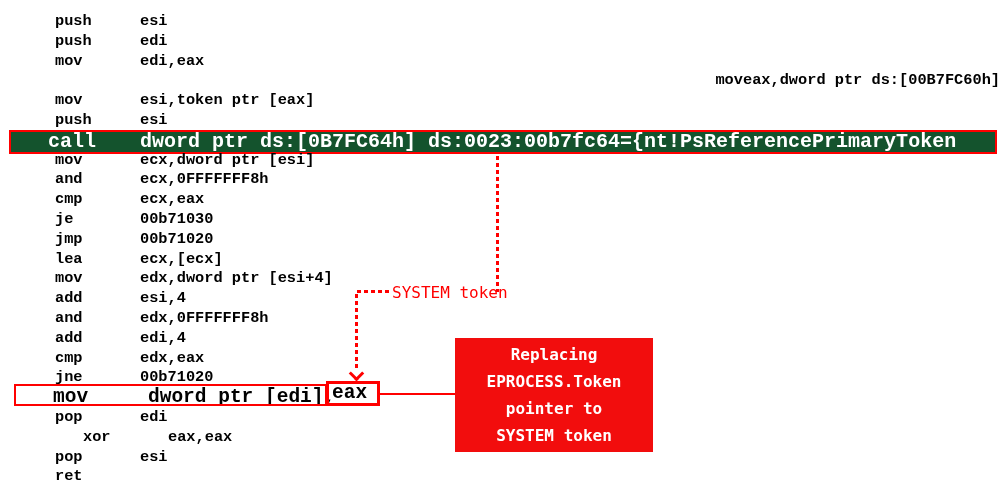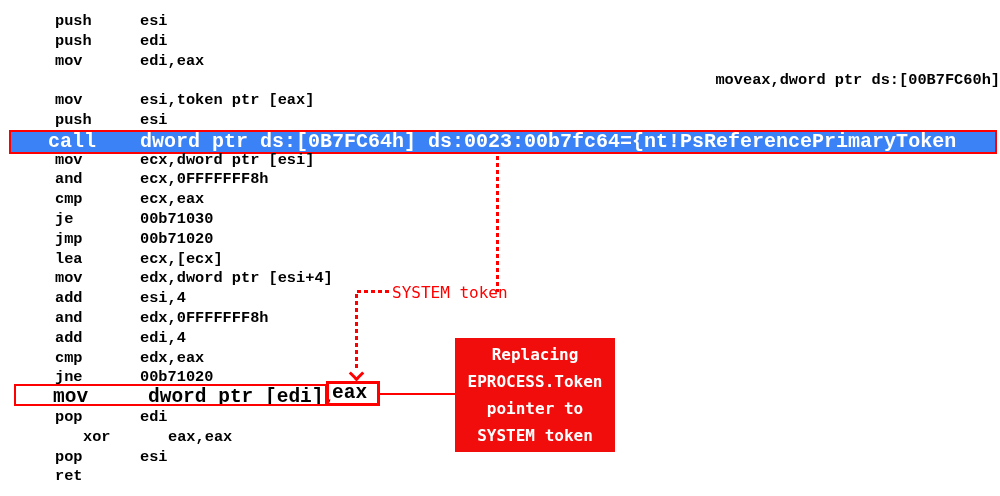--- a/index.html
+++ b/index.html
@@ -13,21 +13,21 @@
   .line {
     position:absolute; left:0; width:1000px; height:19.8px;
     line-height:19.8px; white-space:pre; padding-left:55px;
     box-sizing:border-box;
     font-weight:bold; font-size:15.3px; color:#000000;
   }
   .line .mn { display:inline-block; width:85px; }
   
   .line.highlighted {
     left:9px; width:988px; height:24px;
-    background:#3b82f6; border:2px solid #ff0000;
+    background:#14532d; border:2px solid #ff0000;
     padding-left:37px; font-size:20px; line-height:20px; color:#ffffff;
   }
   .line.highlighted .mn { width:92px; }
   
   .line.outlined { padding-left:53px; font-size:19.5px; }
   .line.outlined .mn { width:95px; }
   .eaxbox {
     position:absolute; left:326px; top:-7px; width:54px; height:25px;
     box-sizing:border-box; border:3px solid #ff0000;
     line-height:19px; padding-left:3px; white-space:pre;
@@ -49,21 +49,21 @@
     font-family:"DejaVu Sans Mono",monospace; font-size:16px; color:#ff0000;
     white-space:pre;
   }
   .arrow-down {
     position:absolute; left:351px; top:368px; width:11px; height:11px;
     border-right:3px solid #ff0000; border-bottom:3px solid #ff0000;
     transform:rotate(45deg); box-sizing:border-box;
   }
   .connector { position:absolute; left:379px; top:393px; width:76px; height:2px; background:#ff0000; }
   .annot-box {
-    position:absolute; left:455px; top:338px; width:160px; height:114px;
+    position:absolute; left:455px; top:338px; width:198px; height:114px;
     background:#f20d0d; color:#ffffff;
     display:flex; flex-direction:column; justify-content:center; align-items:center;
     font-family:"DejaVu Sans Mono",monospace; font-weight:bold; font-size:16px;
     line-height:27px; text-align:center; white-space:pre;
   }
 </style>
 </head>
 <body>
 
 <div class="screen">

